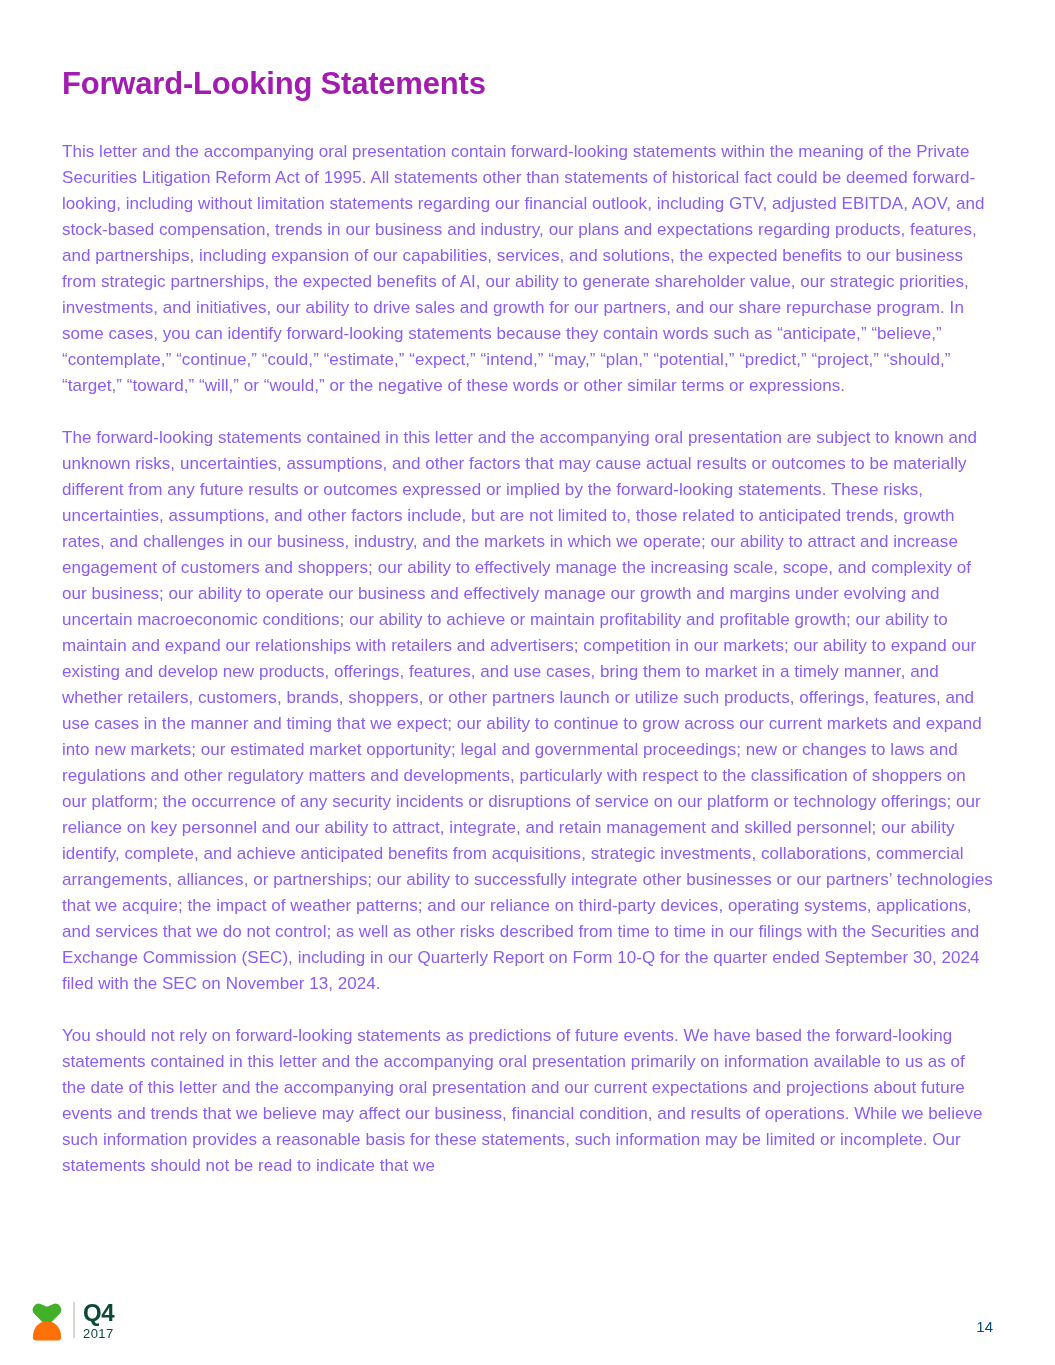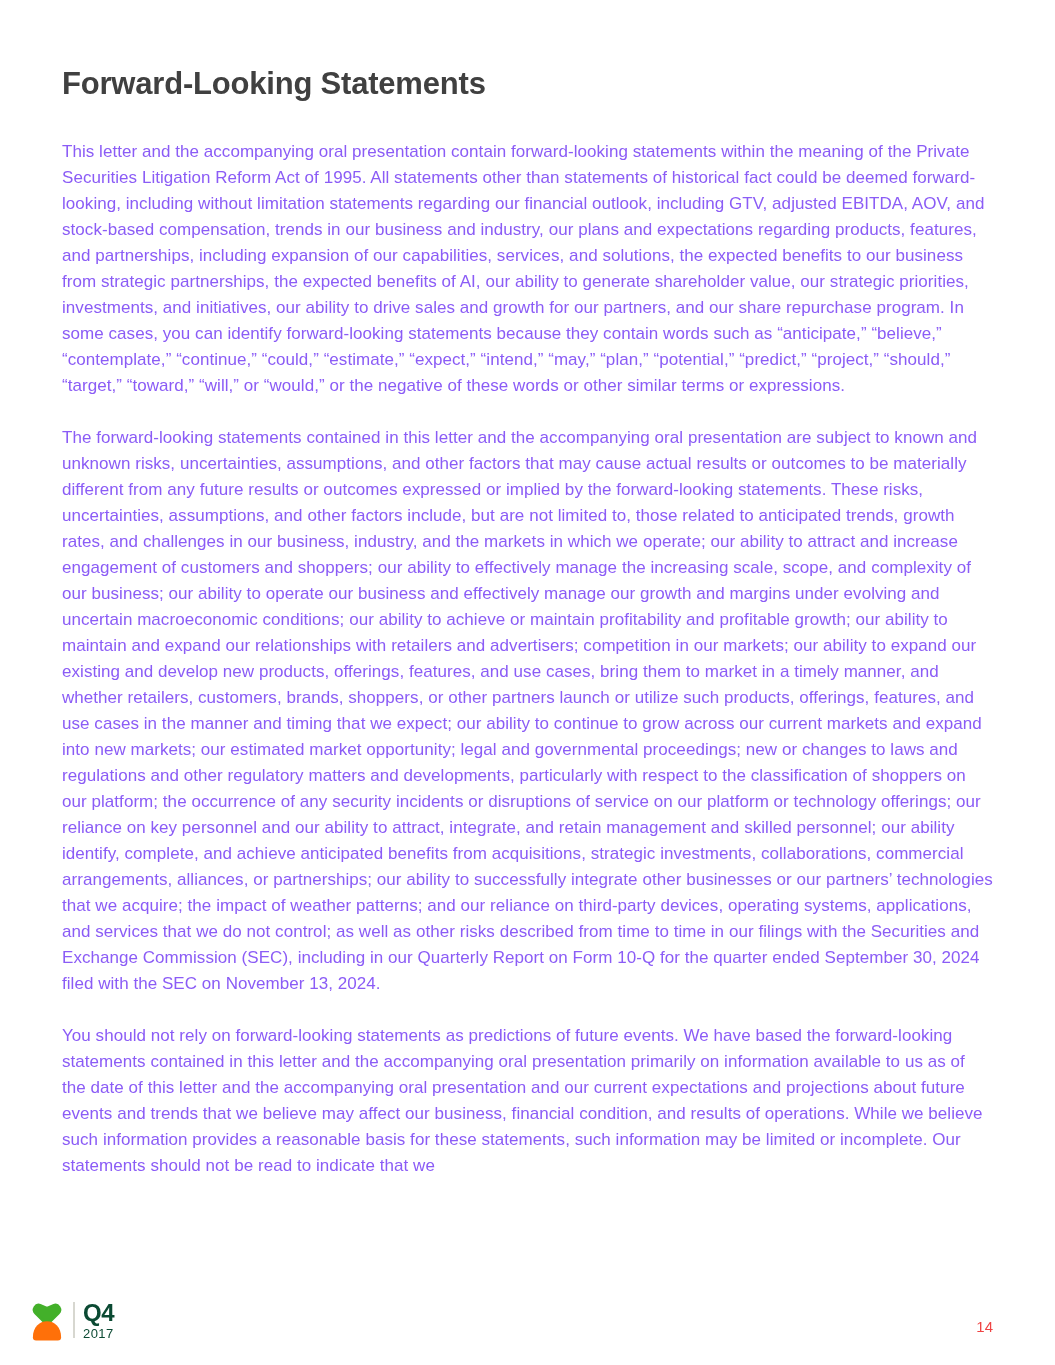--- a/index.html
+++ b/index.html
@@ -14,21 +14,21 @@
     box-sizing: border-box;
   }
   .content {
     padding: 52px 62px 0 62px;
   }
   .page-title {
     margin: 14px 0 0 0;
     font-size: 31px;
     font-weight: 700;
     letter-spacing: -0.2px;
-    color: #404040;
+    color: #a21caf;
     font-family: "Liberation Sans", sans-serif;
   }
   .body-paragraph {
     margin: 26px 0 0 0;
     font-size: 17px;
     line-height: 26px;
     letter-spacing: 0.05px;
     color: #8b5cf6;
   }
   .body-paragraph.first {
@@ -60,21 +60,21 @@
     font-size: 13px;
     font-weight: 500;
     margin-top: 2px;
     letter-spacing: 0.4px;
   }
   .page-number {
     position: absolute;
     right: 62px;
     bottom: 30px;
     font-size: 15px;
-    color: #ef4444;
+    color: #0c4a6e;
   }
 </style>
 </head>
 <body>
 
 <div class="page">
 
   <div class="content">
     <h1 class="page-title">Forward-Looking Statements</h1>
 

